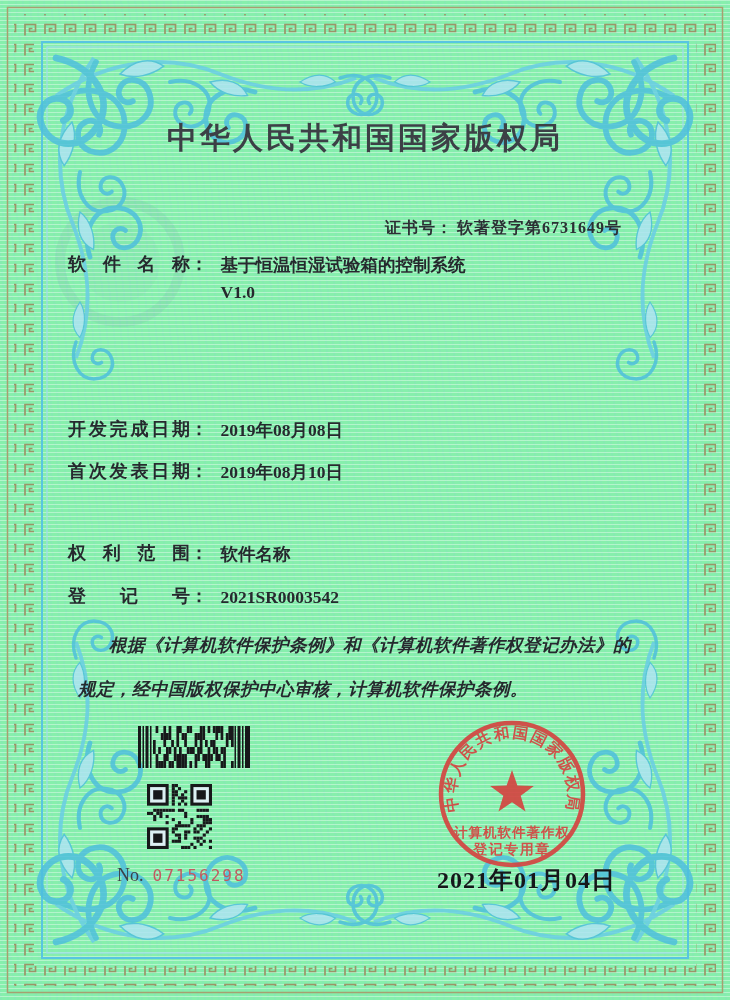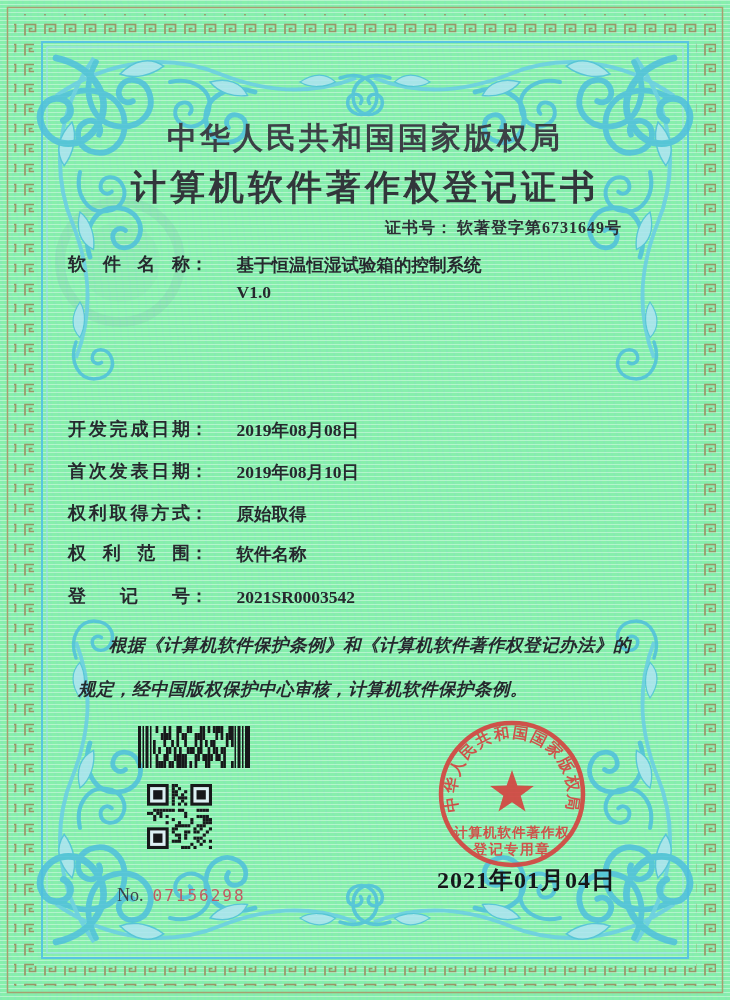--- a/index.html
+++ b/index.html
@@ -29,30 +29,30 @@
     font-size:16px;font-weight:700;color:#2c2f34;letter-spacing:1px;
   }
   .certno .v{margin-left:4px;}
   .frow{position:absolute;left:68px;font-size:18px;font-weight:700;white-space:nowrap;}
   .flabel{
     display:inline-block;width:122px;vertical-align:top;
     text-align:justify;text-align-last:justify;color:#26292e;
   }
   .fcolon{display:inline-block;vertical-align:top;}
   .fvalue{
-    display:inline-block;vertical-align:top;margin-left:24px;
+    display:inline-block;vertical-align:top;margin-left:8px;
     font-size:17.5px;font-weight:700;color:#26292e;line-height:27px;
   }
   .statement{position:absolute;left:78px;width:545px;font-size:17.5px;font-weight:600;
     letter-spacing:.5px;color:#26292e;white-space:nowrap;font-style:italic;}
   .st1{top:633px;padding-left:31px;}
   .st2{top:677px;}
   .barcode{position:absolute;left:138px;top:726px;width:112px;height:42px;}
   .qrcode{position:absolute;left:147px;top:784px;width:65px;height:65px;}
-  .serial{position:absolute;left:117px;top:885px;font-size:18px;color:#3c4148;}
+  .serial{position:absolute;left:117px;top:865px;font-size:18px;color:#3c4148;}
   .serial .num{
     font-family:"DejaVu Sans Mono","Liberation Mono",monospace;
     font-size:16px;color:#c25a62;letter-spacing:2px;margin-left:9px;
   }
   .seal{position:absolute;left:436px;top:718px;width:152px;height:152px;opacity:.9;}
   .issue-date{
     position:absolute;left:437px;top:864px;font-size:24px;font-weight:700;
     color:#16171b;letter-spacing:1px;z-index:5;
   }
 </style>
@@ -105,44 +105,39 @@
 
     <g opacity=".85">
       <use href="#cornerG" transform="translate(50 52)"></use>
       <use href="#cornerG" transform="translate(680 52) scale(-1,1)"></use>
       <use href="#cornerG" transform="translate(50 948) scale(1,-1)"></use>
       <use href="#cornerG" transform="translate(680 948) scale(-1,-1)"></use>
     </g>
   </svg>
 
   <div class="title1">中华人民共和国国家版权局</div>
-  <div class="title2">计算机软件著作权登记证书</div>
 
   <div class="certno">
     <span>证书号：</span><span class="v">软著登字第6731649号</span>
   </div>
 
   <div class="frow" style="top:252px">
     <span class="flabel">软件名称</span><span class="fcolon">：</span>
     <span class="fvalue">
       <span style="display:block">基于恒温恒湿试验箱的控制系统</span>
       <span style="display:block">V1.0</span>
     </span>
   </div>
   <div class="frow" style="top:417px">
     <span class="flabel">开发完成日期</span><span class="fcolon">：</span>
     <span class="fvalue">2019年08月08日</span>
   </div>
   <div class="frow" style="top:459px">
     <span class="flabel">首次发表日期</span><span class="fcolon">：</span>
     <span class="fvalue">2019年08月10日</span>
-  </div>
-  <div class="frow" style="top:501px">
-    <span class="flabel">权利取得方式</span><span class="fcolon">：</span>
-    <span class="fvalue">原始取得</span>
   </div>
   <div class="frow" style="top:541px">
     <span class="flabel">权利范围</span><span class="fcolon">：</span>
     <span class="fvalue">软件名称</span>
   </div>
   <div class="frow" style="top:584px">
     <span class="flabel">登记号</span><span class="fcolon">：</span>
     <span class="fvalue">2021SR0003542</span>
   </div>
 

